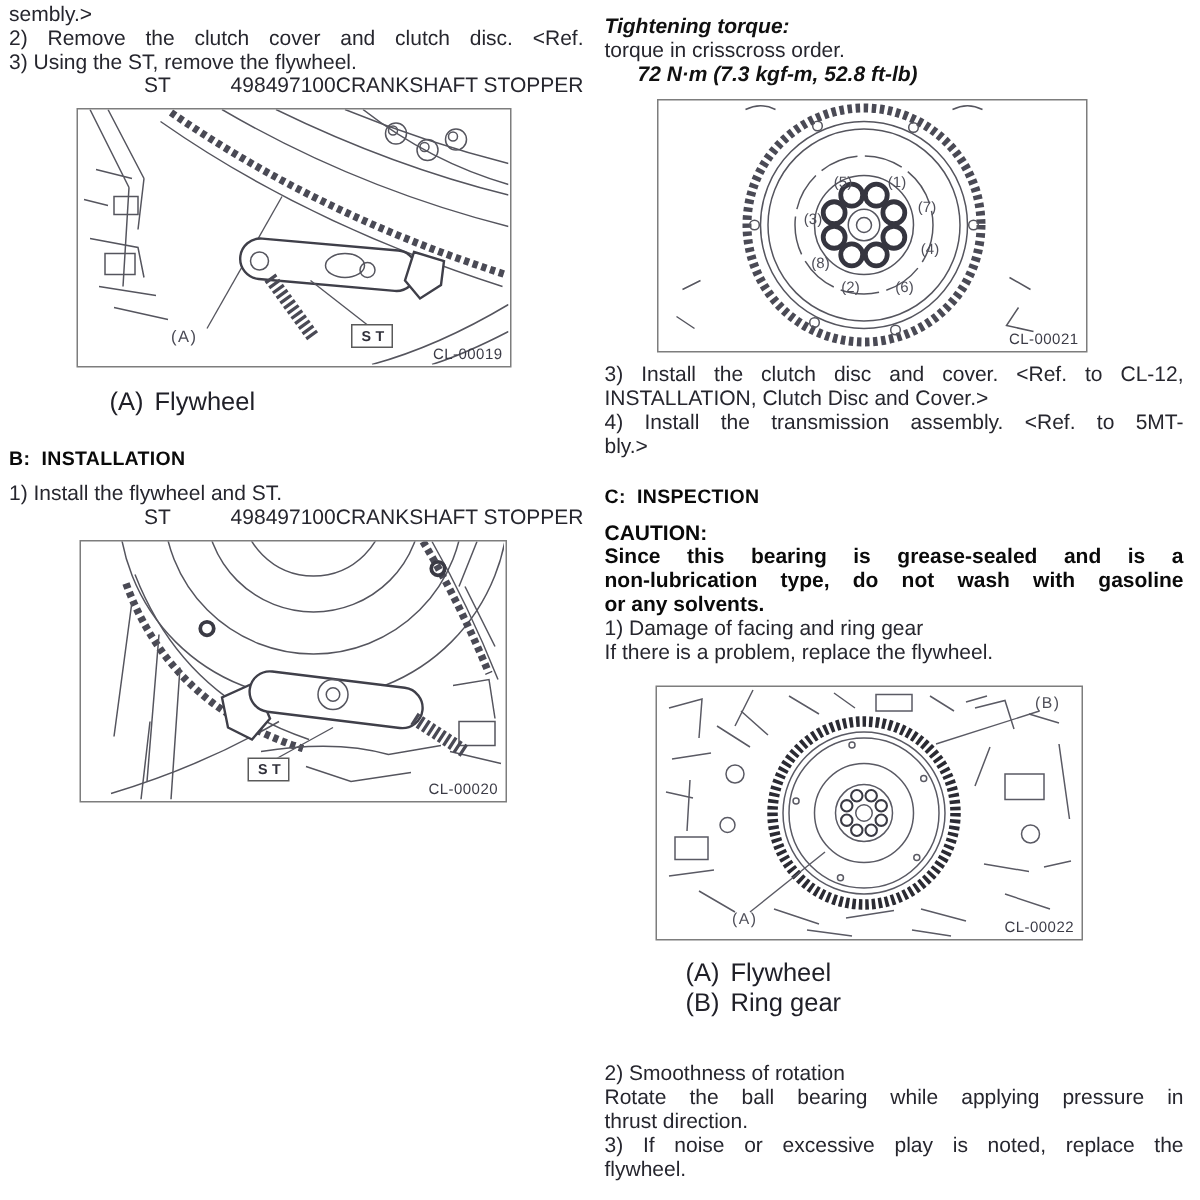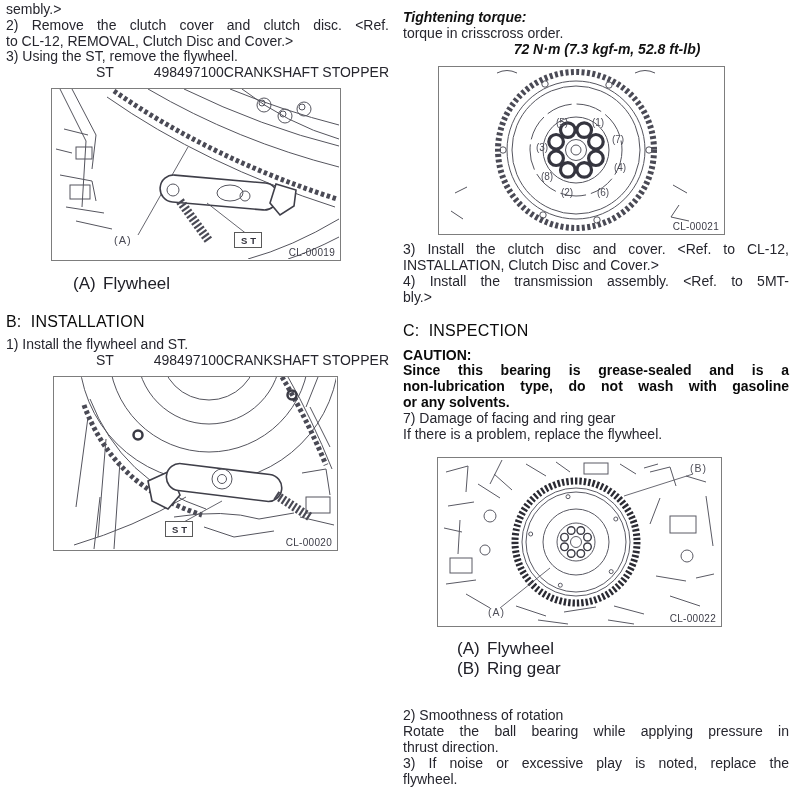--- a/index.html
+++ b/index.html
@@ -3,26 +3,26 @@
 <meta charset="utf-8">
 <style>
   html,body{margin:0;padding:0;background:#fff;}
   .page{position:relative;width:800px;height:800px;background:#ffffff;overflow:hidden;
         font-family:"Liberation Sans",sans-serif;font-size:14px;line-height:15.8px;color:#26262e;}
   .col{position:absolute;top:0;}
   .col-left{left:6px;width:383px;}
   .col-right{left:403px;width:386px;}
   .bodyline{min-height:15.8px;}
   .jline{text-align:justify;text-align-last:justify;}
-  .heading{font-size:16px;line-height:21px;font-weight:normal;color:#0a0a0a;white-space:pre;letter-spacing:.2px;}
+  .heading{font-size:13px;line-height:21px;font-weight:bold;color:#0a0a0a;white-space:pre;letter-spacing:.2px;}
   .st-line{white-space:nowrap;text-align:right;}
   .st-key{display:inline-block;width:34px;}
   .st-part{display:inline-block;width:110px;}
   .tq-label{font-weight:bold;font-style:italic;color:#111;}
-  .tq-value{font-weight:bold;font-style:italic;color:#111;padding-left:22px;text-align:center;}
+  .tq-value{font-weight:bold;font-style:italic;color:#111;padding-left:22px;}
   .caution-label{font-weight:bold;color:#0a0a0a;}
   .caution-line{font-weight:bold;color:#0a0a0a;}
   .figbox{position:relative;border:1.6px solid #7d7d7d;background:#fff;box-sizing:border-box;}
   .figbox svg{display:block;}
   .fig1{margin-left:45px;width:290px;height:173px;margin-top:7px;}
   .fig2{margin-left:47px;width:285px;height:175px;margin-top:7px;}
   .fig3{margin-left:35px;width:287px;height:169px;margin-top:9px;}
   .fig4{margin-left:34px;width:285px;height:170px;margin-top:15px;}
   .figcode{position:absolute;right:5px;bottom:2px;font-size:10px;line-height:11px;color:#3b3b46;letter-spacing:.3px;}
   .stbox{position:absolute;border:1.2px solid #5a5a5a;background:#fff;font-size:9.5px;font-weight:bold;
@@ -43,21 +43,20 @@
 </style>
 </head>
 <body>
 
 <div class="page">
 
   <div class="col col-left">
     <div class="pad-top"></div>
     <div class="bodyline">sembly.&gt;</div>
     <div class="bodyline jline">2) Remove the clutch cover and clutch disc. &lt;Ref.</div>
-    <div class="bodyline">to CL-12, REMOVAL, Clutch Disc and Cover.&gt;</div>
     <div class="bodyline">3) Using the ST, remove the flywheel.</div>
     <div class="bodyline st-line">
       <span class="st-key">ST</span><span class="st-part">498497100</span><span>CRANKSHAFT STOPPER</span>
     </div>
 
     <div class="figbox fig1">
       <svg width="287" height="170" viewBox="0 0 287 170">
         <g stroke="#55555e" fill="none" stroke-width="1">
           <path d="M62,2 Q160,70 285,110" stroke-width="5" stroke-dasharray="3.5,2.6" stroke="#4a4a55"></path>
           <path d="M55,8 Q152,76 283,118"></path>
@@ -191,21 +190,21 @@
     <div class="bodyline jline mt-r1">3) Install the clutch disc and cover. &lt;Ref. to CL-12,</div>
     <div class="bodyline">INSTALLATION, Clutch Disc and Cover.&gt;</div>
     <div class="bodyline jline">4) Install the transmission assembly. &lt;Ref. to 5MT-</div>
     <div class="bodyline">bly.&gt;</div>
 
     <div class="heading mt-hc">C:  INSPECTION</div>
     <div class="bodyline caution-label mt-caution">CAUTION:</div>
     <div class="bodyline caution-line jline">Since this bearing is grease-sealed and is a</div>
     <div class="bodyline caution-line jline">non-lubrication type, do not wash with gasoline</div>
     <div class="bodyline caution-line">or any solvents.</div>
-    <div class="bodyline">7) Damage of facing and ring gear</div>
+    <div class="bodyline">1) Damage of facing and ring gear</div>
     <div class="bodyline">If there is a problem, replace the flywheel.</div>
 
     <div class="figbox fig4">
       <svg width="281" height="167" viewBox="0 0 281 167">
         <g stroke="#5a5a64" fill="none" stroke-width="1">
           <path d="M8,14 L30,8 L28,34 M10,48 L36,44 M22,62 L20,96"></path>
           <rect x="12" y="100" width="22" height="15"></rect>
           <path d="M8,126 L38,122 M28,136 L52,150"></path>
           <circle cx="52" cy="58" r="6"></circle>
             <circle cx="47" cy="92" r="5"></circle>

